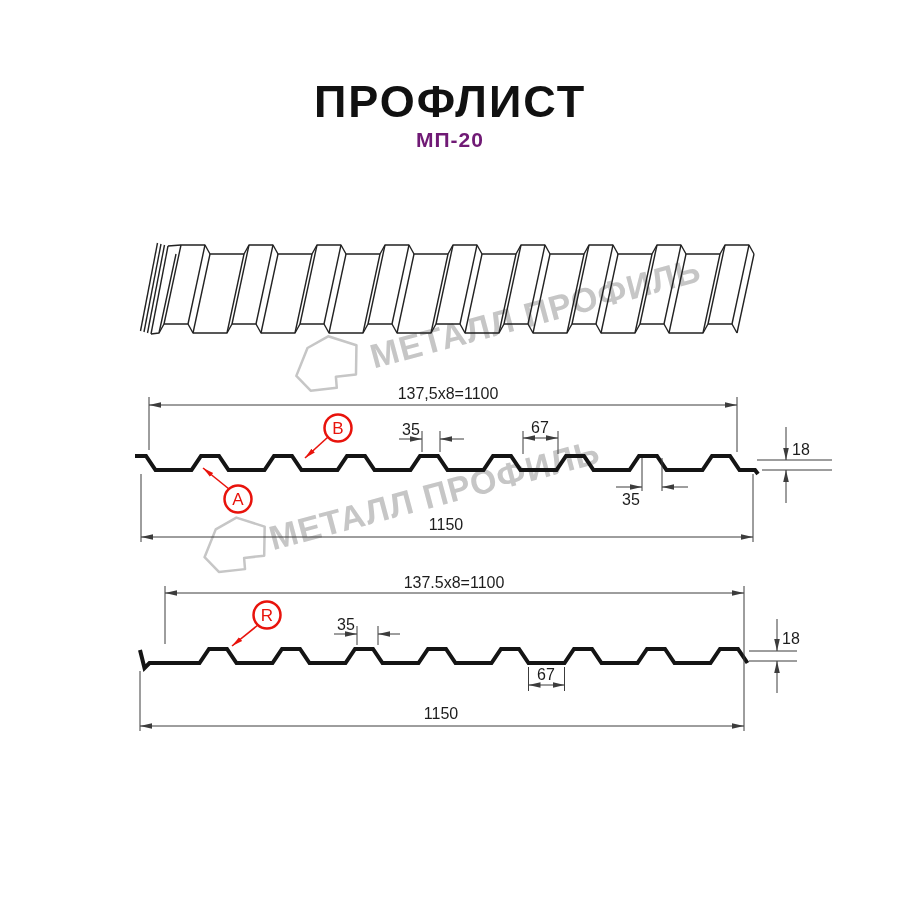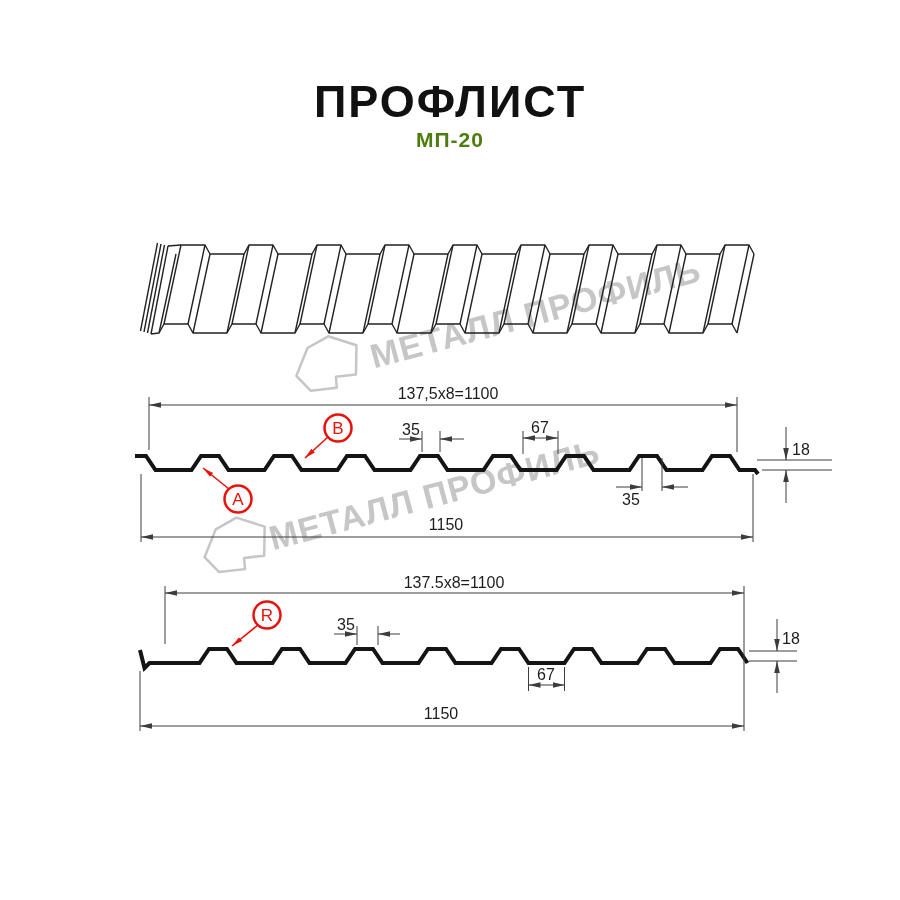--- a/index.html
+++ b/index.html
@@ -7,21 +7,21 @@
     position:relative;width:900px;height:900px;background:#ffffff;overflow:hidden;
     font-family:"Liberation Sans","DejaVu Sans",sans-serif;
     border-radius:32px;
   }
   .title{
     position:absolute;left:0;top:76px;width:900px;text-align:center;
     font-size:45px;font-weight:800;letter-spacing:2px;color:#111;
   }
   .subtitle{
     position:absolute;left:0;top:128px;width:900px;text-align:center;
-    font-size:21px;font-weight:600;letter-spacing:1px;color:#4d7c0f;
+    font-size:21px;font-weight:600;letter-spacing:1px;color:#701a75;
   }
   .caption{
     position:absolute;left:0;top:796px;width:900px;text-align:center;
     font-size:21px;font-weight:600;letter-spacing:0.6px;color:#1a1a1a;
   }
   svg{position:absolute;left:0;top:0;}
   .prof{stroke:#141414;stroke-width:4;fill:none;stroke-linejoin:miter;stroke-linecap:butt;}
   .p3d{stroke:#222;stroke-width:1.4;fill:none;stroke-linejoin:round;}
   .dim{stroke:#3c3c3c;stroke-width:1;fill:none;}
   .dtxt{fill:#1d1d1d;font-family:"Liberation Sans","DejaVu Sans",sans-serif;font-size:16px;}

